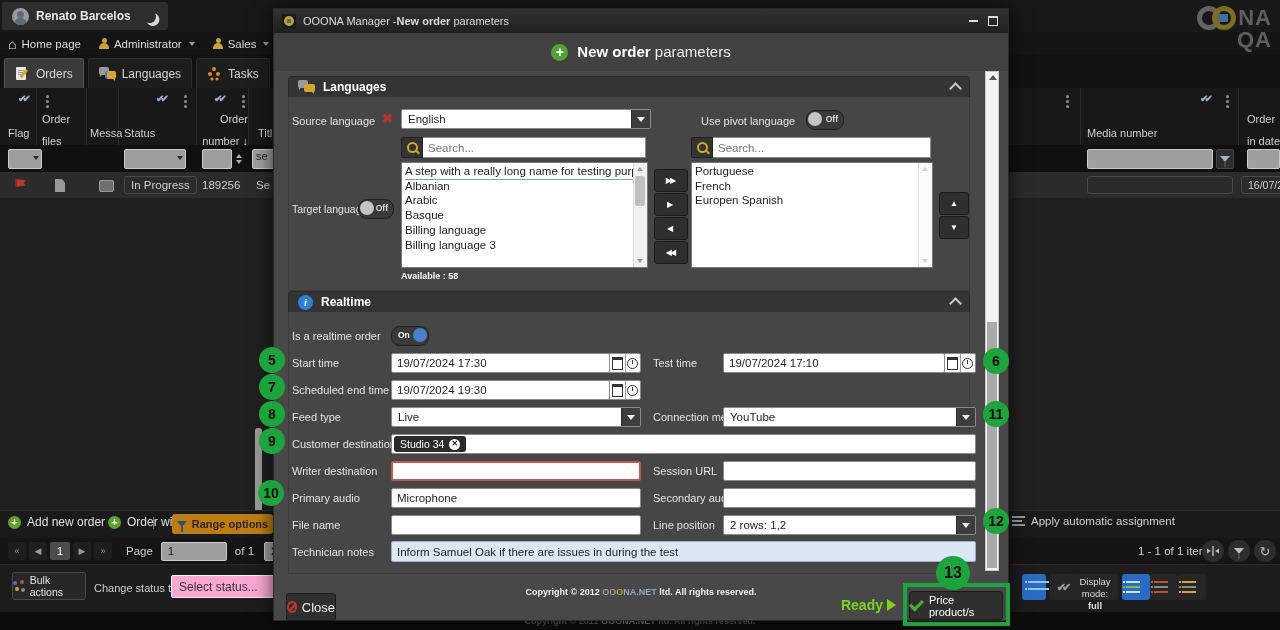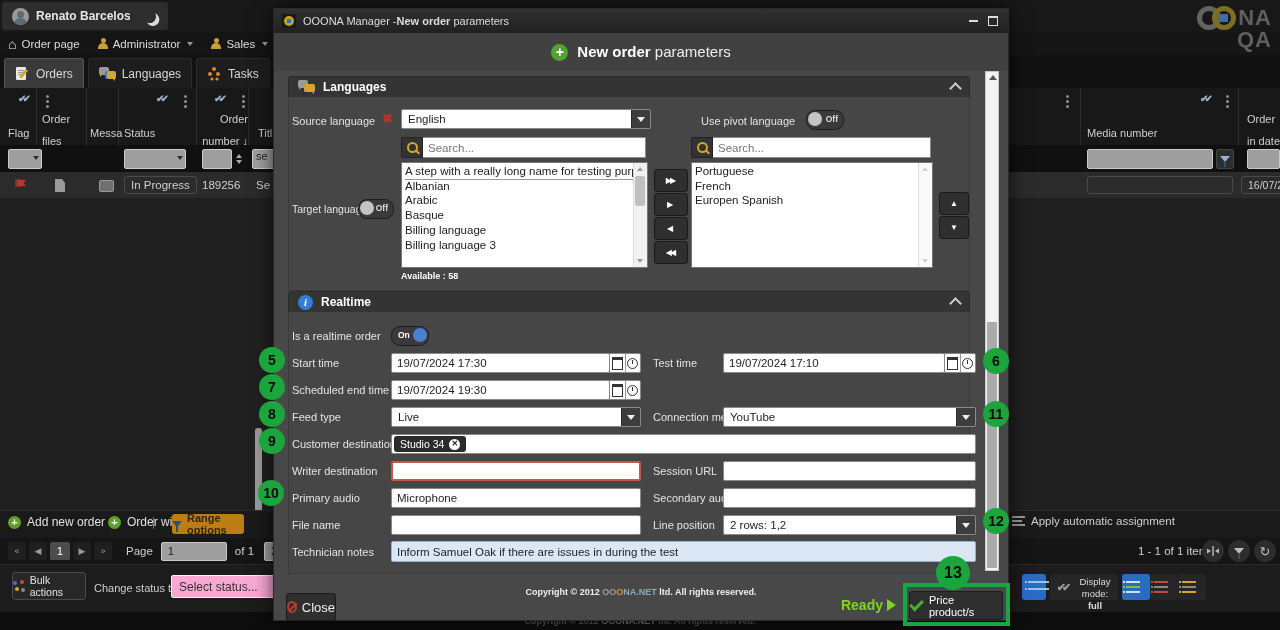--- a/index.html
+++ b/index.html
@@ -39,21 +39,21 @@
   .flagicon{position:absolute;width:11px;height:8px;background:#b5382e;clip-path:polygon(0 0,100% 15%,78% 50%,100% 85%,0 100%);}
   .flagicon:after{content:"";position:absolute;left:0;top:0;width:2px;height:14px;background:#8a2a22;}
   .fileicon{position:absolute;width:10px;height:13px;background:#9a9a9a;clip-path:polygon(0 0,70% 0,100% 30%,100% 100%,0 100%);}
   .msgicon{position:absolute;width:13px;height:10px;background:#6f6f6f;border:1px solid #9a9a9a;border-radius:2px;}
   .cellpill{position:absolute;border:1px solid #4a4a4a;border-radius:3px;color:#cfcfcf;font-size:11.5px;padding:2px 6px;white-space:nowrap;}
   .celltxt{position:absolute;color:#cfcfcf;font-size:11.5px;white-space:nowrap;}
   .midzone{position:absolute;left:0;top:198px;width:100%;height:312px;background:#202020;}
   .toolrow{position:absolute;left:0;top:510px;width:100%;height:28px;background:#1a1a1a;border-top:1px solid #2a2a2a;}
   .greenplus{width:13px;height:13px;border-radius:50%;background:#5da226;color:#fff;font-size:11px;font-weight:bold;display:inline-flex;align-items:center;justify-content:center;line-height:0;}
   .toolitem{position:absolute;display:flex;align-items:center;gap:6px;color:#e0e0e0;font-size:12px;top:515px;white-space:nowrap;}
-  .rangebtn{position:absolute;left:172px;top:514px;width:72px;height:20px;background:#bd7d15;border-radius:3px;display:flex;align-items:center;justify-content:center;gap:5px;color:#33230a;font-size:11px;font-weight:bold;}
+  .rangebtn{position:absolute;left:172px;top:514px;width:101px;height:20px;background:#bd7d15;border-radius:3px;display:flex;align-items:center;justify-content:center;gap:5px;color:#33230a;font-size:11px;font-weight:bold;}
   .funnel{width:0;height:0;border-left:5px solid transparent;border-right:5px solid transparent;border-top:6px solid #30506e;position:relative;}
   .funnel:after{content:"";position:absolute;left:-1px;top:-1px;width:2px;height:6px;background:#30506e;}
   .pagerow{position:absolute;left:0;top:538px;width:100%;height:26px;background:#151515;display:flex;align-items:center;color:#cfcfcf;font-size:11.5px;}
   .pgbtn{width:18px;height:18px;display:flex;align-items:center;justify-content:center;color:#9a9a9a;font-size:9px;background:#1f1f1f;border-radius:2px;margin-left:3px;}
   .pgcur{width:20px;height:18px;background:#4c4c4c;color:#fff;display:flex;align-items:center;justify-content:center;border-radius:2px;margin-left:3px;font-size:11.5px;}
   .pginp{height:17px;background:#9e9e9e;border:1px solid #c9c9c9;border-radius:2px;color:#222;font-size:11.5px;display:flex;align-items:center;padding:0 6px;}
   .roundbtn{position:absolute;width:22px;height:22px;border-radius:50%;background:#2d2d2d;display:flex;align-items:center;justify-content:center;color:#bbb;top:540px;}
   .actrow{position:absolute;left:0;top:564px;width:100%;height:46px;background:#1c1c1c;border-top:1px solid #2a2a2a;}
   .bulkbtn{position:absolute;left:12px;top:572px;width:72px;height:26px;background:#272727;border:1px solid #4a4a4a;border-radius:3px;display:flex;align-items:center;justify-content:center;gap:5px;color:#e3e3e3;font-size:10.5px;}
   .molecule{position:relative;width:12px;height:12px;}
@@ -158,21 +158,21 @@
       <span>Renato Barcelos</span>
     </div>
     <div class="moonbtn">
         <span class="moon"></span>
       </div>
   </div>
 
   <div class="navrow">
     <div class="navitem">
         <span class="house">⌂</span>
-        <span>Order page</span>
+        <span>Home page</span>
       </div>
     <div class="navitem">
         <span class="person"></span>
         <span>Administrator</span>
         <span class="navcaret"></span>
       </div>
     <div class="navitem">
         <span class="person"></span>
         <span>Sales</span>
         <span class="navcaret"></span>

